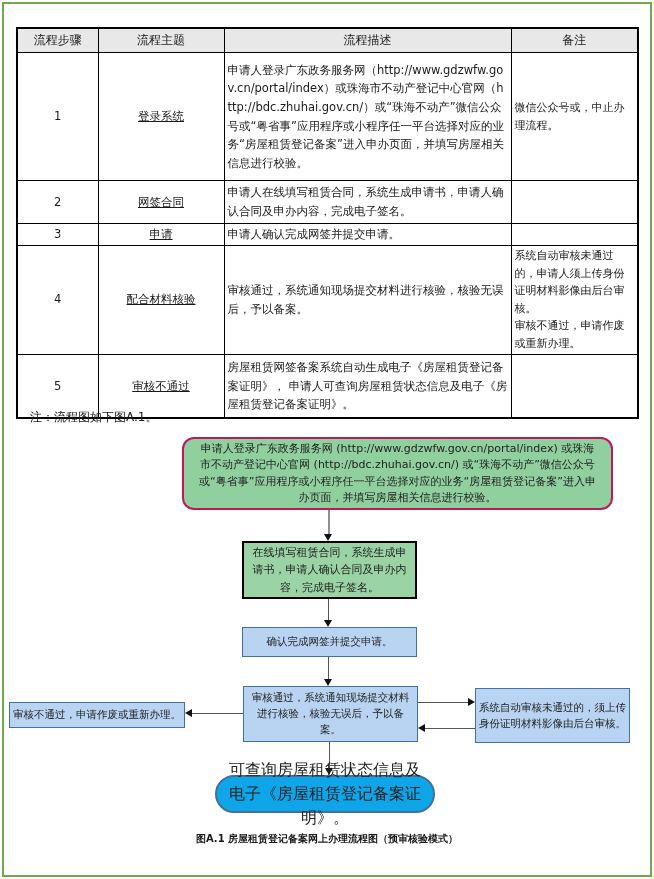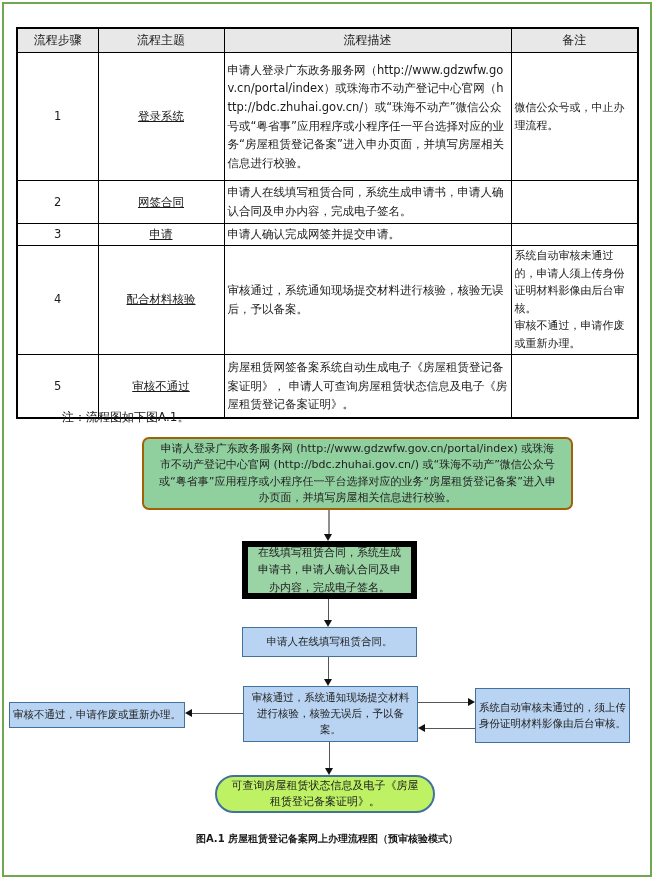--- a/index.html
+++ b/index.html
@@ -15,31 +15,31 @@
   table.proc{border:2px solid #000;}
   table.proc thead th{background:#e8e8e8;text-align:center;font-weight:normal;height:21px;
              font-size:12px;margin-left:17px;}
   td.c-step{text-align:center;}
   td.c-topic{text-align:center;text-decoration:underline;}
   td.c-desc{text-align:left;}
   td.c-remark{text-align:left;font-size:11px;line-height:1.6;}
   .prelines{white-space:pre-line;}
 
   
-  .note{position:absolute;left:30px;top:409px;font-size:12px;margin-left:32px;}
+  .note{position:absolute;left:30px;top:409px;font-size:12px;}
 
   
   .fc-box{position:absolute;box-sizing:border-box;display:flex;align-items:center;
           justify-content:center;text-align:center;color:#222;}
-  .green-round{background:#90cf9e;border:2px solid #a16207;border-radius:7px;
-          font-size:11px;line-height:1.5;padding:4px 14px;}
-  .green-rect{background:#9ad3a4;border:6px solid #000000;font-size:11px;line-height:1.55;padding:3px 8px;}
+  .green-round{background:#90cf9e;border:2px solid #be185d;border-radius:12px;
+          font-size:11px;line-height:1.5;padding:4px 14px;margin-left:40px;}
+  .green-rect{background:#9ad3a4;border:2px solid #000000;font-size:11px;line-height:1.55;padding:3px 8px;}
   .blue-rect{background:#b9d4f2;border:1.5px solid #41719c;font-size:10.5px;line-height:1.5;padding:2px 3px;}
-  .blue-round{background:#bef264;border:2px solid #41719c;border-radius:19px;
-          font-size:11px;line-height:1.5;padding:3px 12px;}
+  .blue-round{background:#0ea5e9;border:2px solid #41719c;border-radius:19px;
+          font-size:16px;line-height:1.5;padding:3px 12px;}
 
   .vline{position:absolute;width:2px;background:#8f8f8f;}
   .vline.thin{width:1px;background:#555;}
   .hline{position:absolute;height:1px;background:#555;}
   .arr-down{position:absolute;width:0;height:0;border-left:4px solid transparent;
             border-right:4px solid transparent;border-top:7px solid #111;}
   .arr-left{position:absolute;width:0;height:0;border-top:4px solid transparent;
             border-bottom:4px solid transparent;border-right:7px solid #111;}
   .arr-right{position:absolute;width:0;height:0;border-top:4px solid transparent;
             border-bottom:4px solid transparent;border-left:7px solid #111;}
@@ -108,21 +108,21 @@
   <div class="fc-box green-round" style="left:142px;top:437px;width:431px;height:73px;">申请人登录广东政务服务网 (http://www.gdzwfw.gov.cn/portal/index) 或珠海市不动产登记中心官网 (http://bdc.zhuhai.gov.cn/) 或“珠海不动产”微信公众号或“粤省事”应用程序或小程序任一平台选择对应的业务“房屋租赁登记备案”进入申办页面，并填写房屋相关信息进行校验。</div>
 
   <div class="vline" style="left:328px;top:510px;height:24px;"></div>
   <div class="arr-down" style="left:324px;top:534px;"></div>
 
   <div class="fc-box green-rect" style="left:242px;top:541px;width:175px;height:58px;">在线填写租赁合同，系统生成申请书，申请人确认合同及申办内容，完成电子签名。</div>
 
   <div class="vline thin" style="left:328px;top:599px;height:21px;"></div>
   <div class="arr-down" style="left:324px;top:620px;"></div>
 
-  <div class="fc-box blue-rect" style="left:242px;top:627px;width:175px;height:30px;">申请人在线填写租赁合同。</div>
+  <div class="fc-box blue-rect" style="left:242px;top:627px;width:175px;height:30px;">确认完成网签并提交申请。</div>
 
   <div class="vline thin" style="left:328px;top:657px;height:22px;"></div>
   <div class="arr-down" style="left:324px;top:679px;"></div>
 
   <div class="fc-box blue-rect" style="left:243px;top:686px;width:175px;height:56px;">审核通过，系统通知现场提交材料进行核验，核验无误后，予以备案。</div>
 
   <div class="fc-box blue-rect" style="left:9px;top:702px;width:176px;height:26px;">审核不通过，申请作废或重新办理。</div>
 
   <div class="fc-box blue-rect" style="left:475px;top:688px;width:155px;height:55px;">系统自动审核未通过的，须上传身份证明材料影像由后台审核。</div>
 

